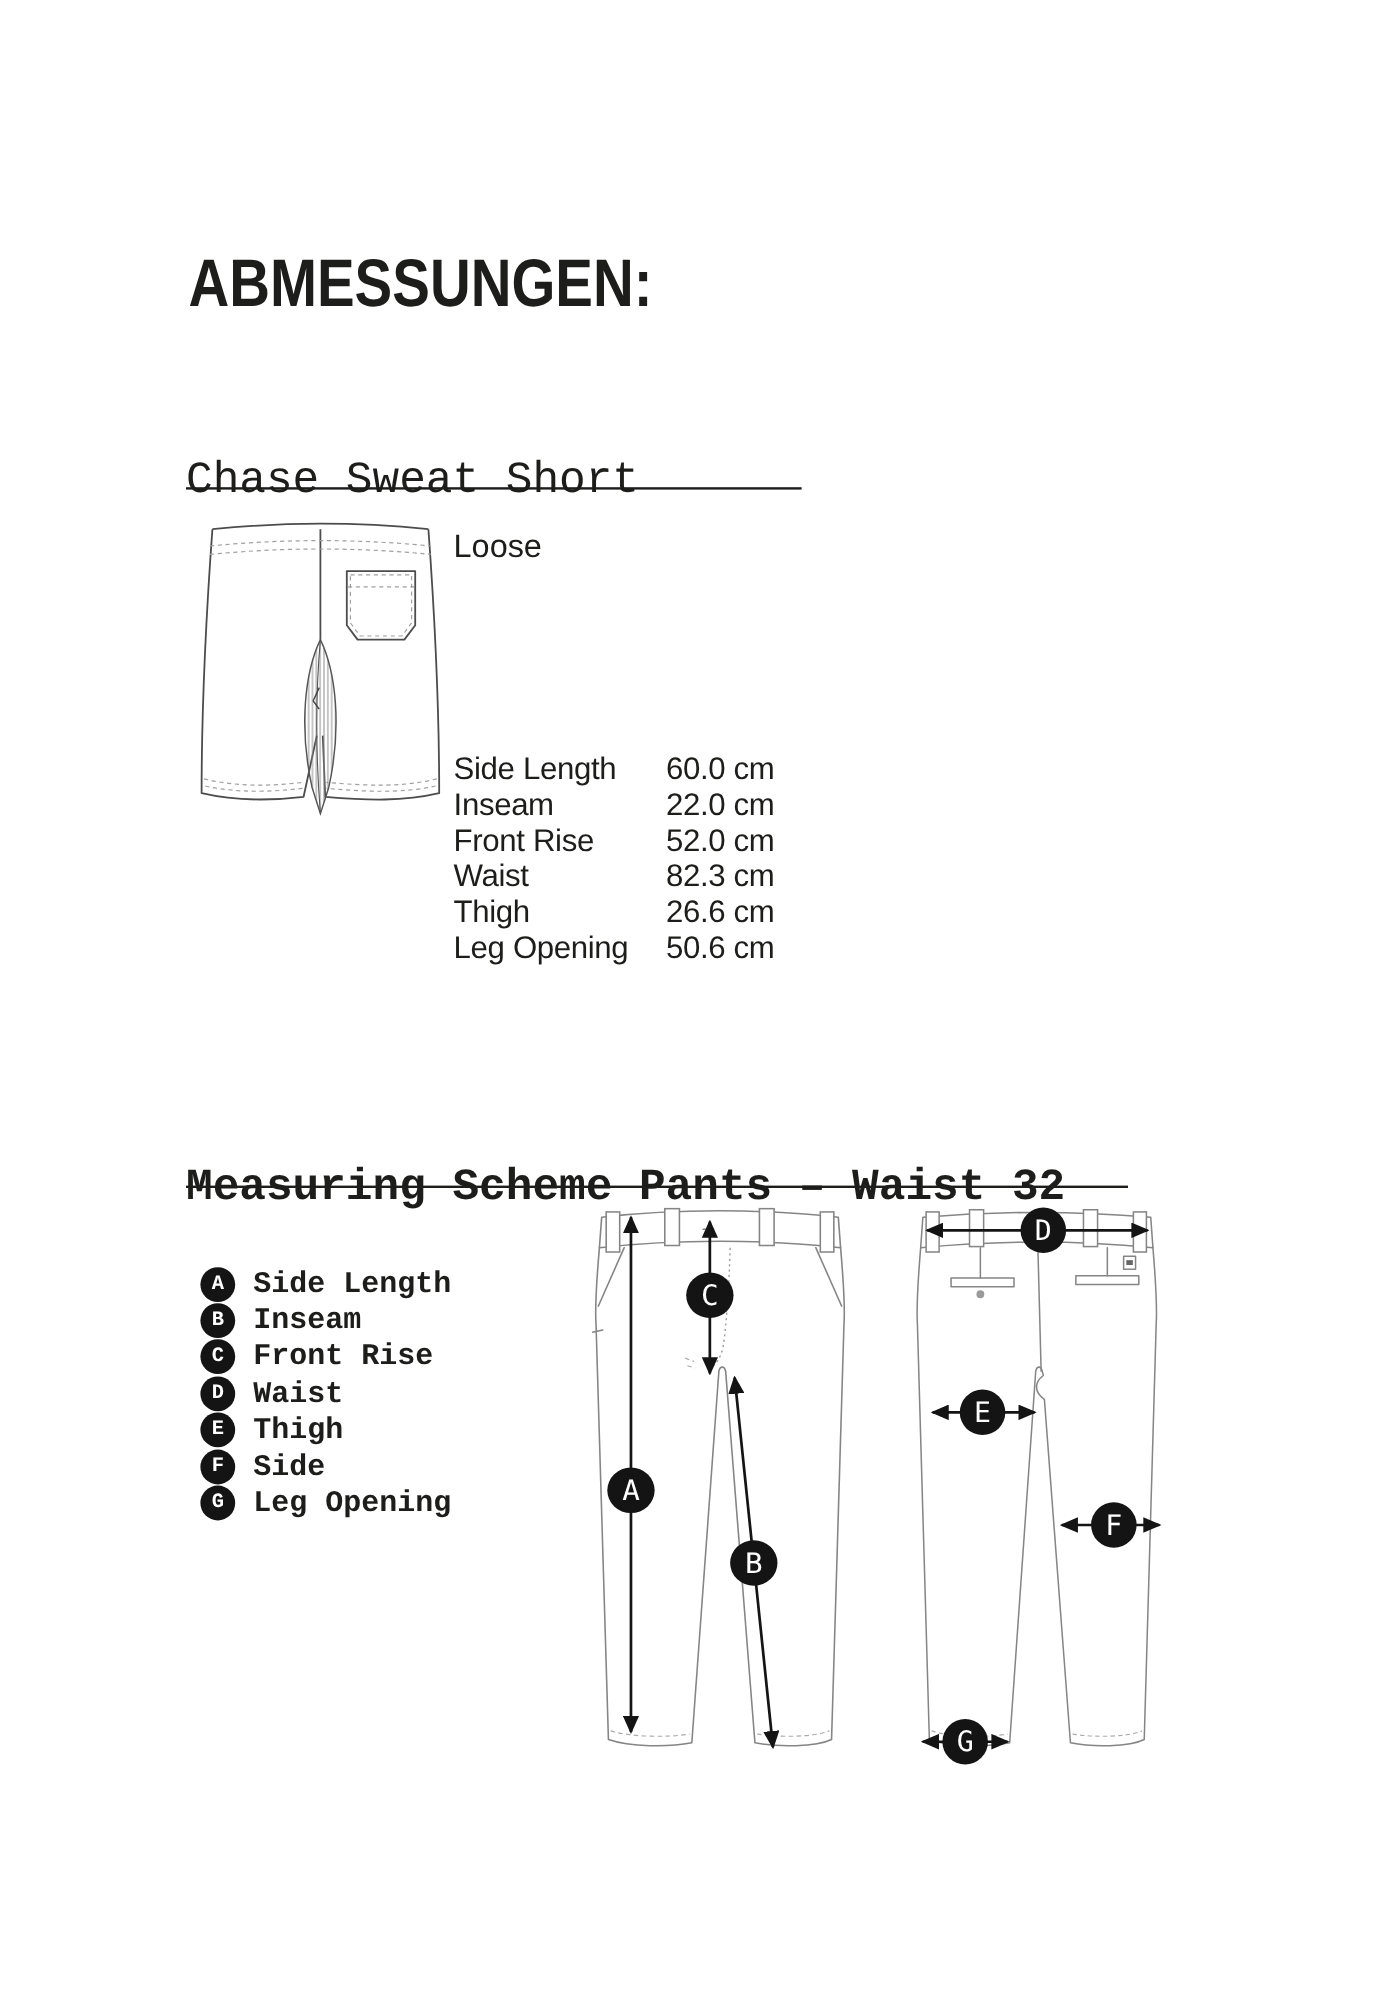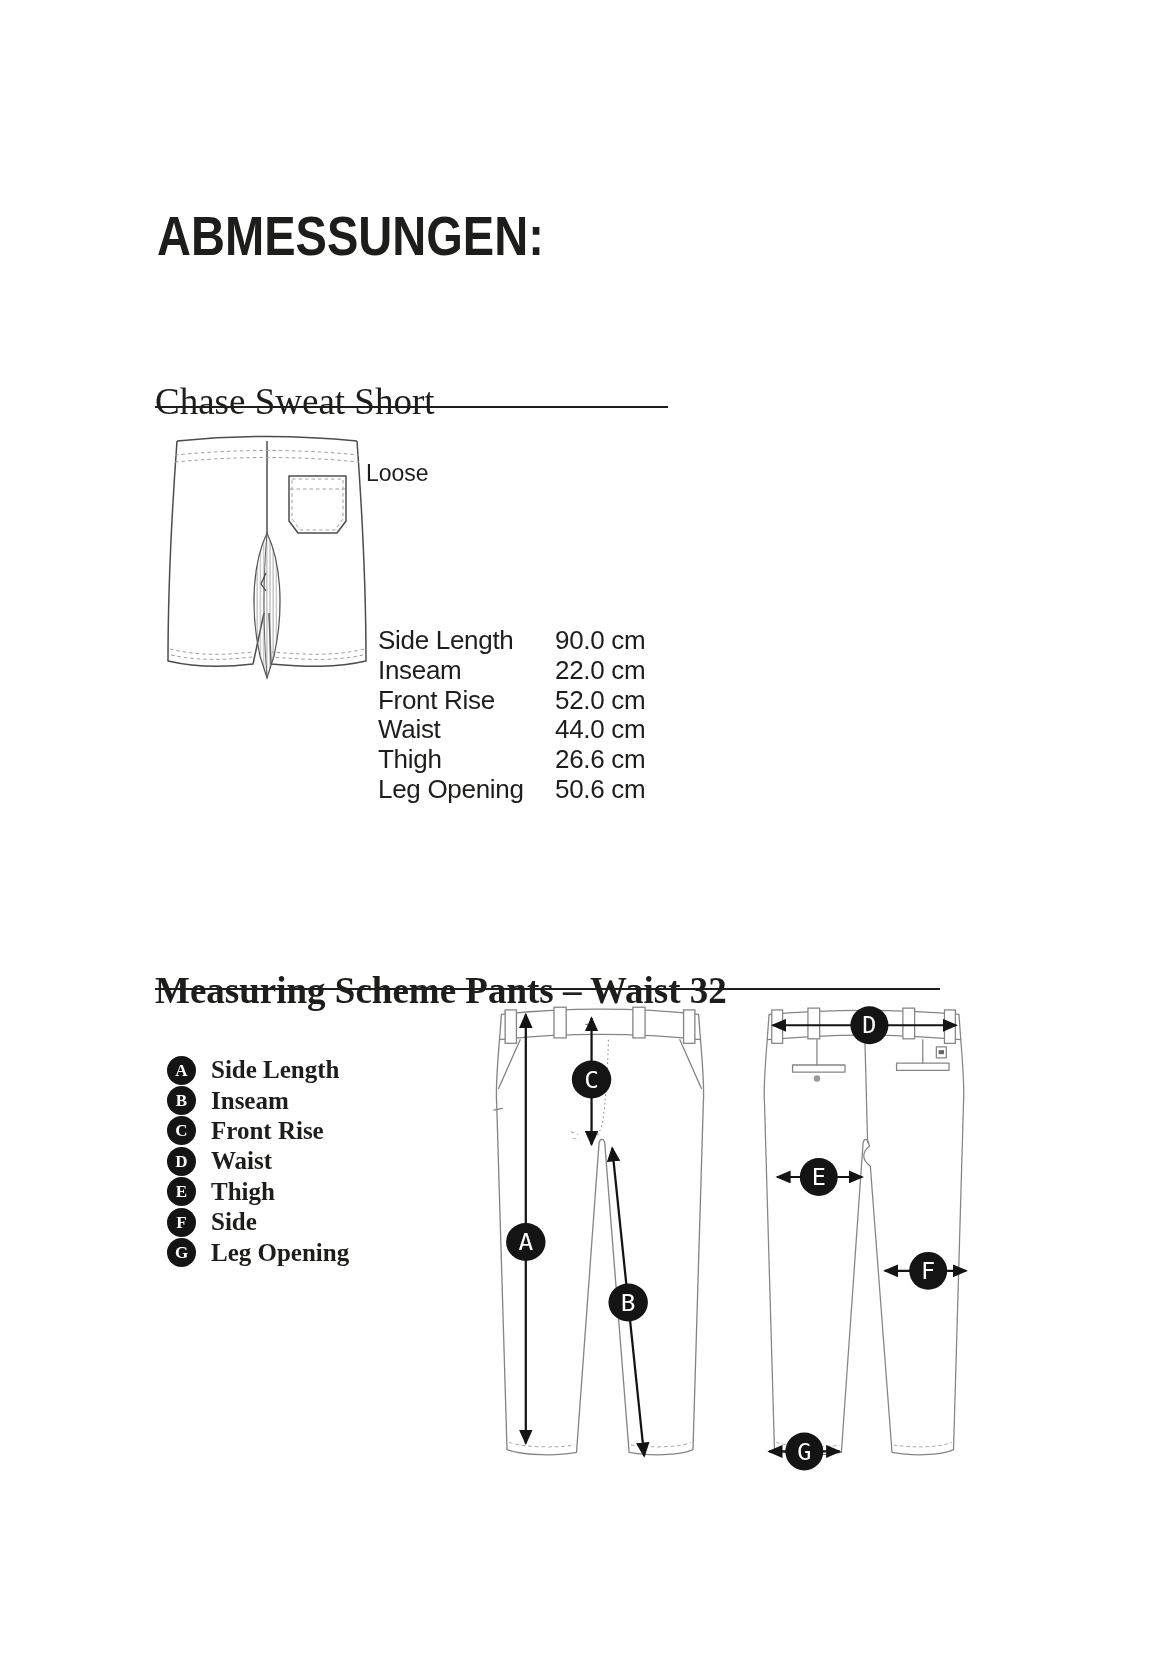--- a/index.html
+++ b/index.html
@@ -2,35 +2,35 @@
 <html><head>
 <meta charset="utf-8">
 <style>
   html,body{margin:0;padding:0;}
   body{
     width:1156px;height:1666px;position:relative;overflow:hidden;
     background:#ffffff;color:#1d1d1b;
     font-family:"Liberation Sans",sans-serif;
   }
   .abs{position:absolute;}
-  .mono{font-family:Liberation Serif, serif;}
+  .mono{font-family:Liberation Mono, monospace;}
 
   .page-title{
     left:157px;top:170px;font-size:56px;font-weight:700;line-height:1;
     transform:scaleX(.84);transform-origin:left top;white-space:nowrap;
     letter-spacing:0px;
   }
   .product-name{
     left:155px;top:352px;font-size:37px;font-weight:400;line-height:1;white-space:nowrap;
   }
   .rule{border-top:2px solid #1d1d1b;height:0;}
   .rule-1{left:155px;top:406px;width:513px;}
   .rule-2{left:155px;top:988px;width:785px;}
 
-  .fit-label{left:366px;top:441px;font-size:23px;line-height:1.1;margin-top:20px;}
+  .fit-label{left:378px;top:441px;font-size:27px;line-height:1.1;}
 
   .meas-table{
     left:378px;top:626px;display:grid;grid-template-columns:177px auto;
     font-size:26px;line-height:29.8px;letter-spacing:-0.3px;
   }
 
   .scheme-title{
     left:155px;top:941px;font-size:37px;font-weight:600;line-height:1;white-space:nowrap;text-align:right;
   }
 
@@ -95,27 +95,27 @@
     <path d="M101,105 C97,150 97,200 101,250" fill="none" stroke="#555555" stroke-width="0.9"></path>
     <path d="M100,145 L95,156 L100,163" fill="none" stroke="#444444" stroke-width="1.2"></path>
   </g>
 </svg>
 </figure>
 
 <div class="abs fit-label">Loose</div>
 
 <div class="abs meas-table">
   <span>Side Length</span>
-  <span>90.0 cm</span>
+  <span>60.0 cm</span>
   <span>Inseam</span>
   <span>22.0 cm</span>
   <span>Front Rise</span>
   <span>52.0 cm</span>
   <span>Waist</span>
-  <span>44.0 cm</span>
+  <span>82.3 cm</span>
   <span>Thigh</span>
   <span>26.6 cm</span>
   <span>Leg Opening</span>
   <span>50.6 cm</span>
 </div>
 
 <h2 class="abs scheme-title mono">Measuring Scheme Pants – Waist 32</h2>
 <div class="abs rule rule-2"></div>
 
 <ul class="abs legend mono">

